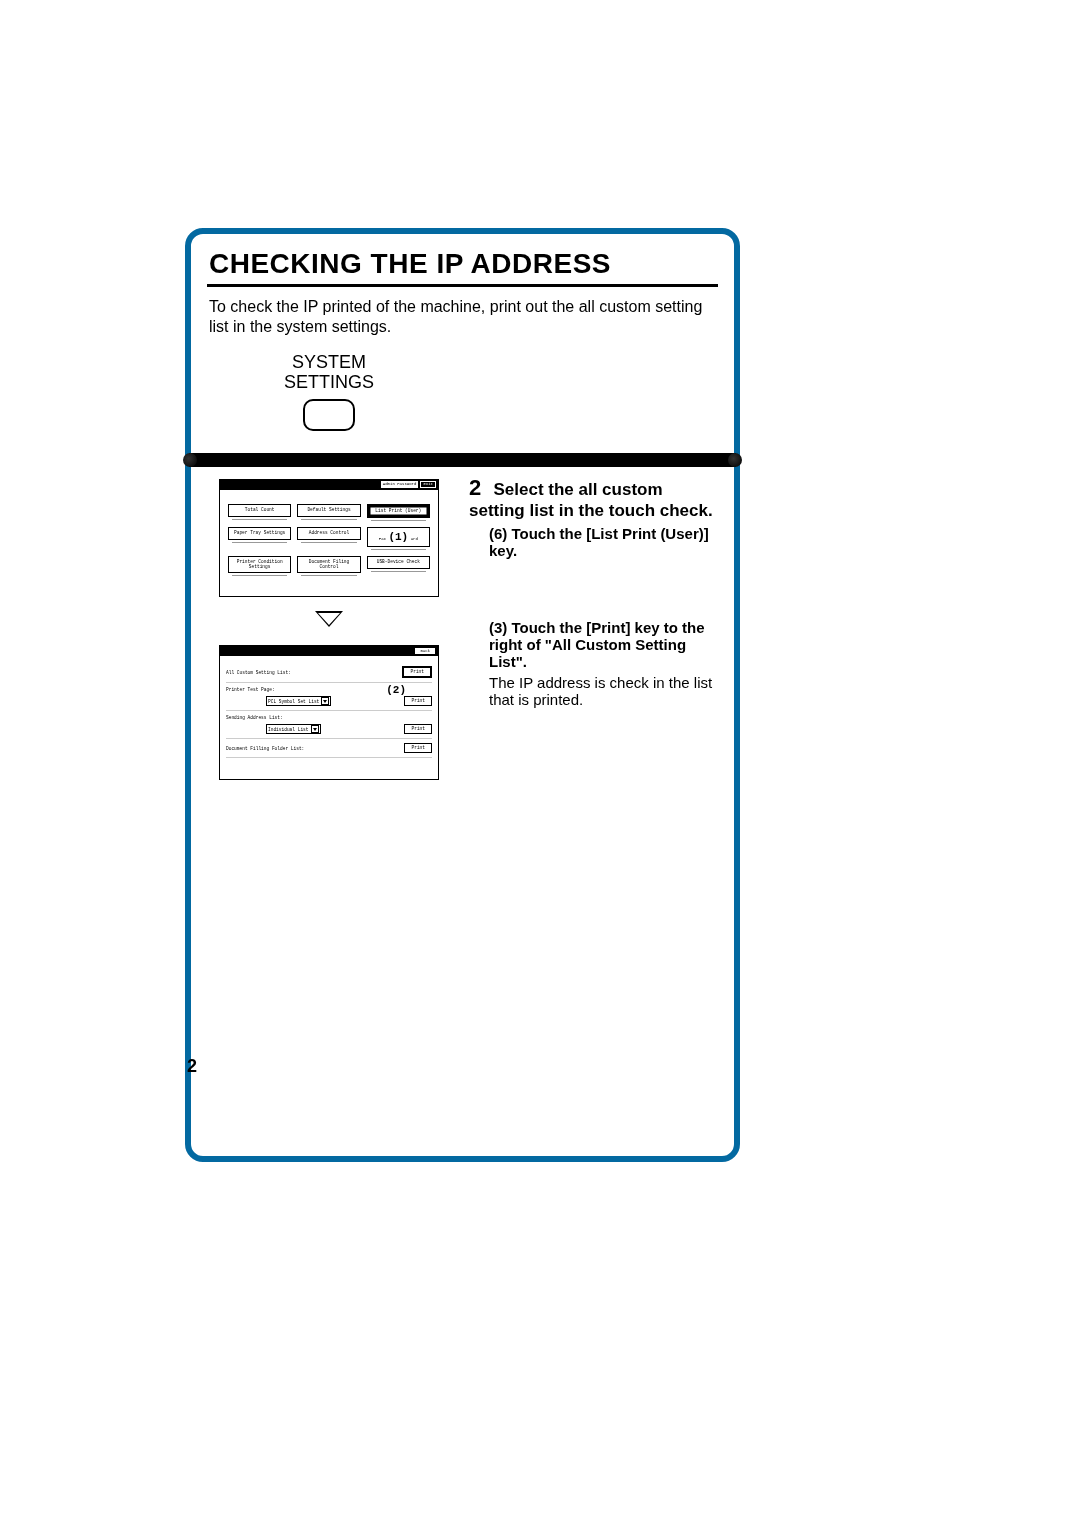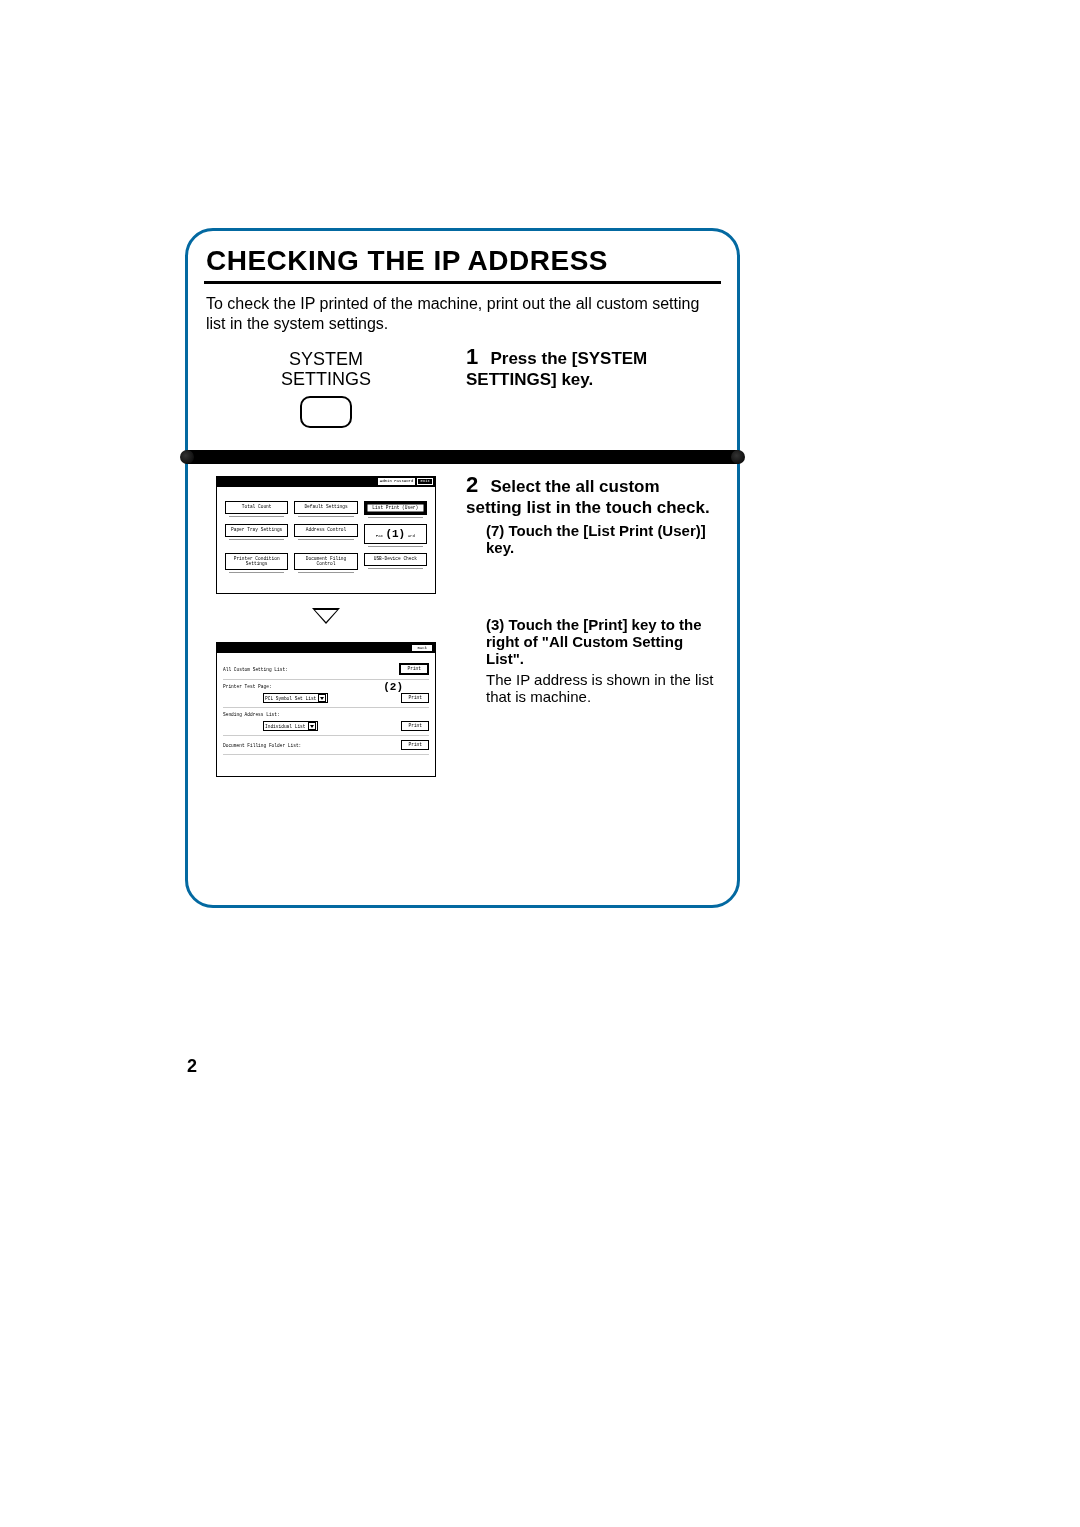--- a/index.html
+++ b/index.html
@@ -9,23 +9,23 @@
     width: 1080px;
     height: 1527px;
     font-family: Arial, Helvetica, sans-serif;
     position: relative;
   }
   .page-frame {
     position: absolute;
     top: 228px;
     left: 185px;
     width: 555px;
-    height: 680px;
-    border: 3px solid #0369a1;
-    border-radius: 28px;
+    height: 934px;
+    border: 6px solid #0369a1;
+    border-radius: 18px;
     background: #fff;
     box-sizing: border-box;
   }
   .title {
     font-size: 28px;
     font-weight: bold;
     padding: 14px 18px 4px 18px;
     letter-spacing: 0.5px;
   }
   .title-underline {
@@ -287,24 +287,20 @@
   <div class="intro">To check the IP printed of the machine, print out the all custom setting list in the system settings.</div>
 
   <div class="row">
     <div class="left-col">
       <div class="sys-label">
         <span>SYSTEM</span><br>
         <span>SETTINGS</span>
       </div>
       <div class="sys-key"></div>
     </div>
-    <div class="right-col">
-      <span class="step-num">1</span>
-      <span class="step-text">Press the [SYSTEM SETTINGS] key.</span>
-    </div>
   </div>
 
   <div class="divider-band">
     <div class="dot dot-left"></div>
     <div class="dot dot-right"></div>
   </div>
 
   <div class="row">
     <div class="left-col">
 
@@ -409,22 +405,22 @@
           <div class="ms2-hr"></div>
         </div>
       </div>
 
     </div>
     <div class="right-col">
       <div>
         <span class="step-num">2</span>
         <span class="step-text">Select the all custom setting list in the touch check.</span>
       </div>
-      <div class="sub-step" style="padding-left:20px;">(7) Touch the [List Print (User)] key.</div>
+      <div class="sub-step" style="padding-left:20px;">(6) Touch the [List Print (User)] key.</div>
       <div style="height:56px;"></div>
       <div class="sub-step" style="padding-left:20px;">(3) Touch the [Print] key to the right of "All Custom Setting List".</div>
-      <div class="sub-note" style="padding-left:20px;">The IP address is shown in the list that is machine.</div>
+      <div class="sub-note" style="padding-left:20px;">The IP address is check in the list that is printed.</div>
     </div>
   </div>
 
 </div>
 
 <div class="page-num">2</div>
 
 </body></html>

